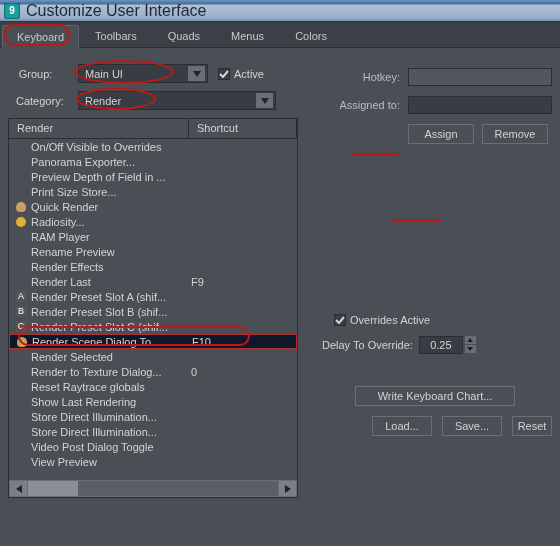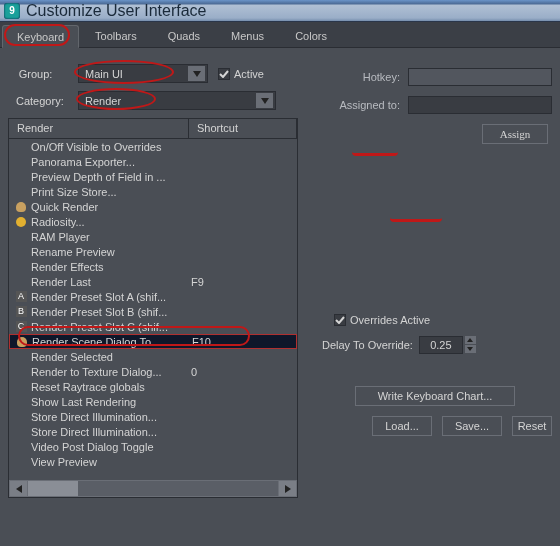--- a/index.html
+++ b/index.html
@@ -254,21 +254,22 @@
     <div style="height:4px;"></div>
     <div class="field-row">
       <div class="field-label">Hotkey:</div>
       <div class="field-input hot"></div>
     </div>
     <div class="field-row">
       <div class="field-label">Assigned to:</div>
       <div class="field-input"></div>
     </div>
     <div class="btn-row" style="padding-right:4px;">
-      <div class="btn" style="width:66px;font-family:Liberation Serif, serif;">Assign</div>
+      <div class="btn" style="width:66px;">Assign</div>
+      <div class="btn" style="width:66px;">Remove</div>
     </div>
 
     <div style="height:170px;"></div>
 
     <div class="field-row" style="margin-left:16px;">
       <div class="check" style="margin-left:0;">
           <svg viewBox="0 0 10 8">
             <path d="M1 4l3 3 5-6"></path>
           </svg>
         </div>

